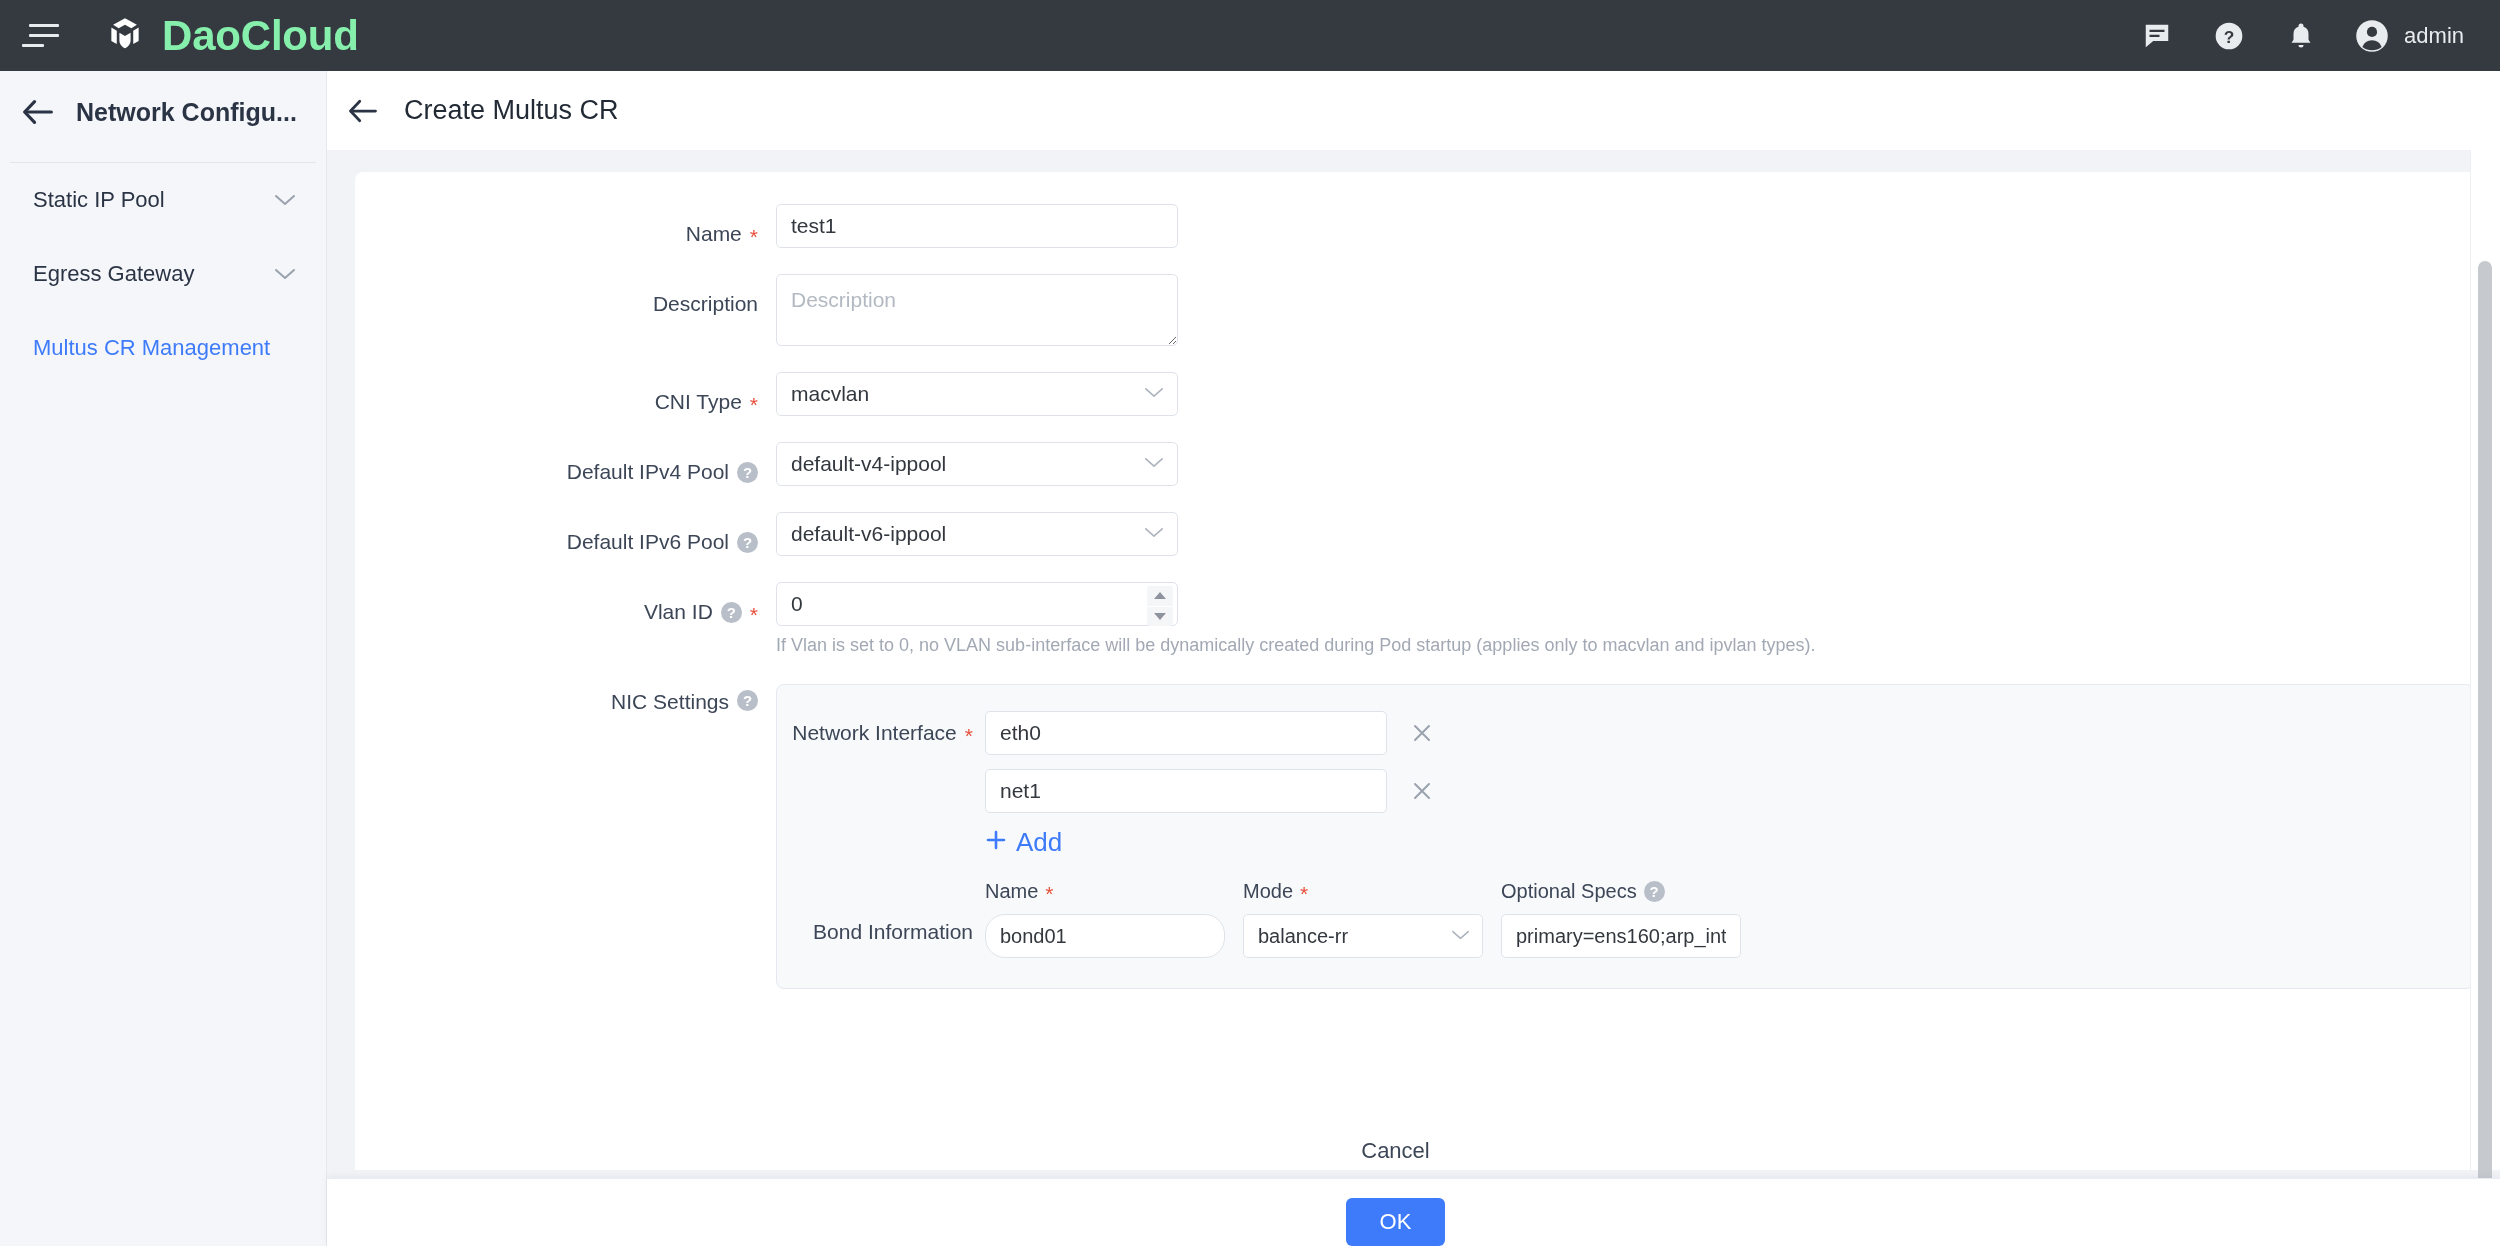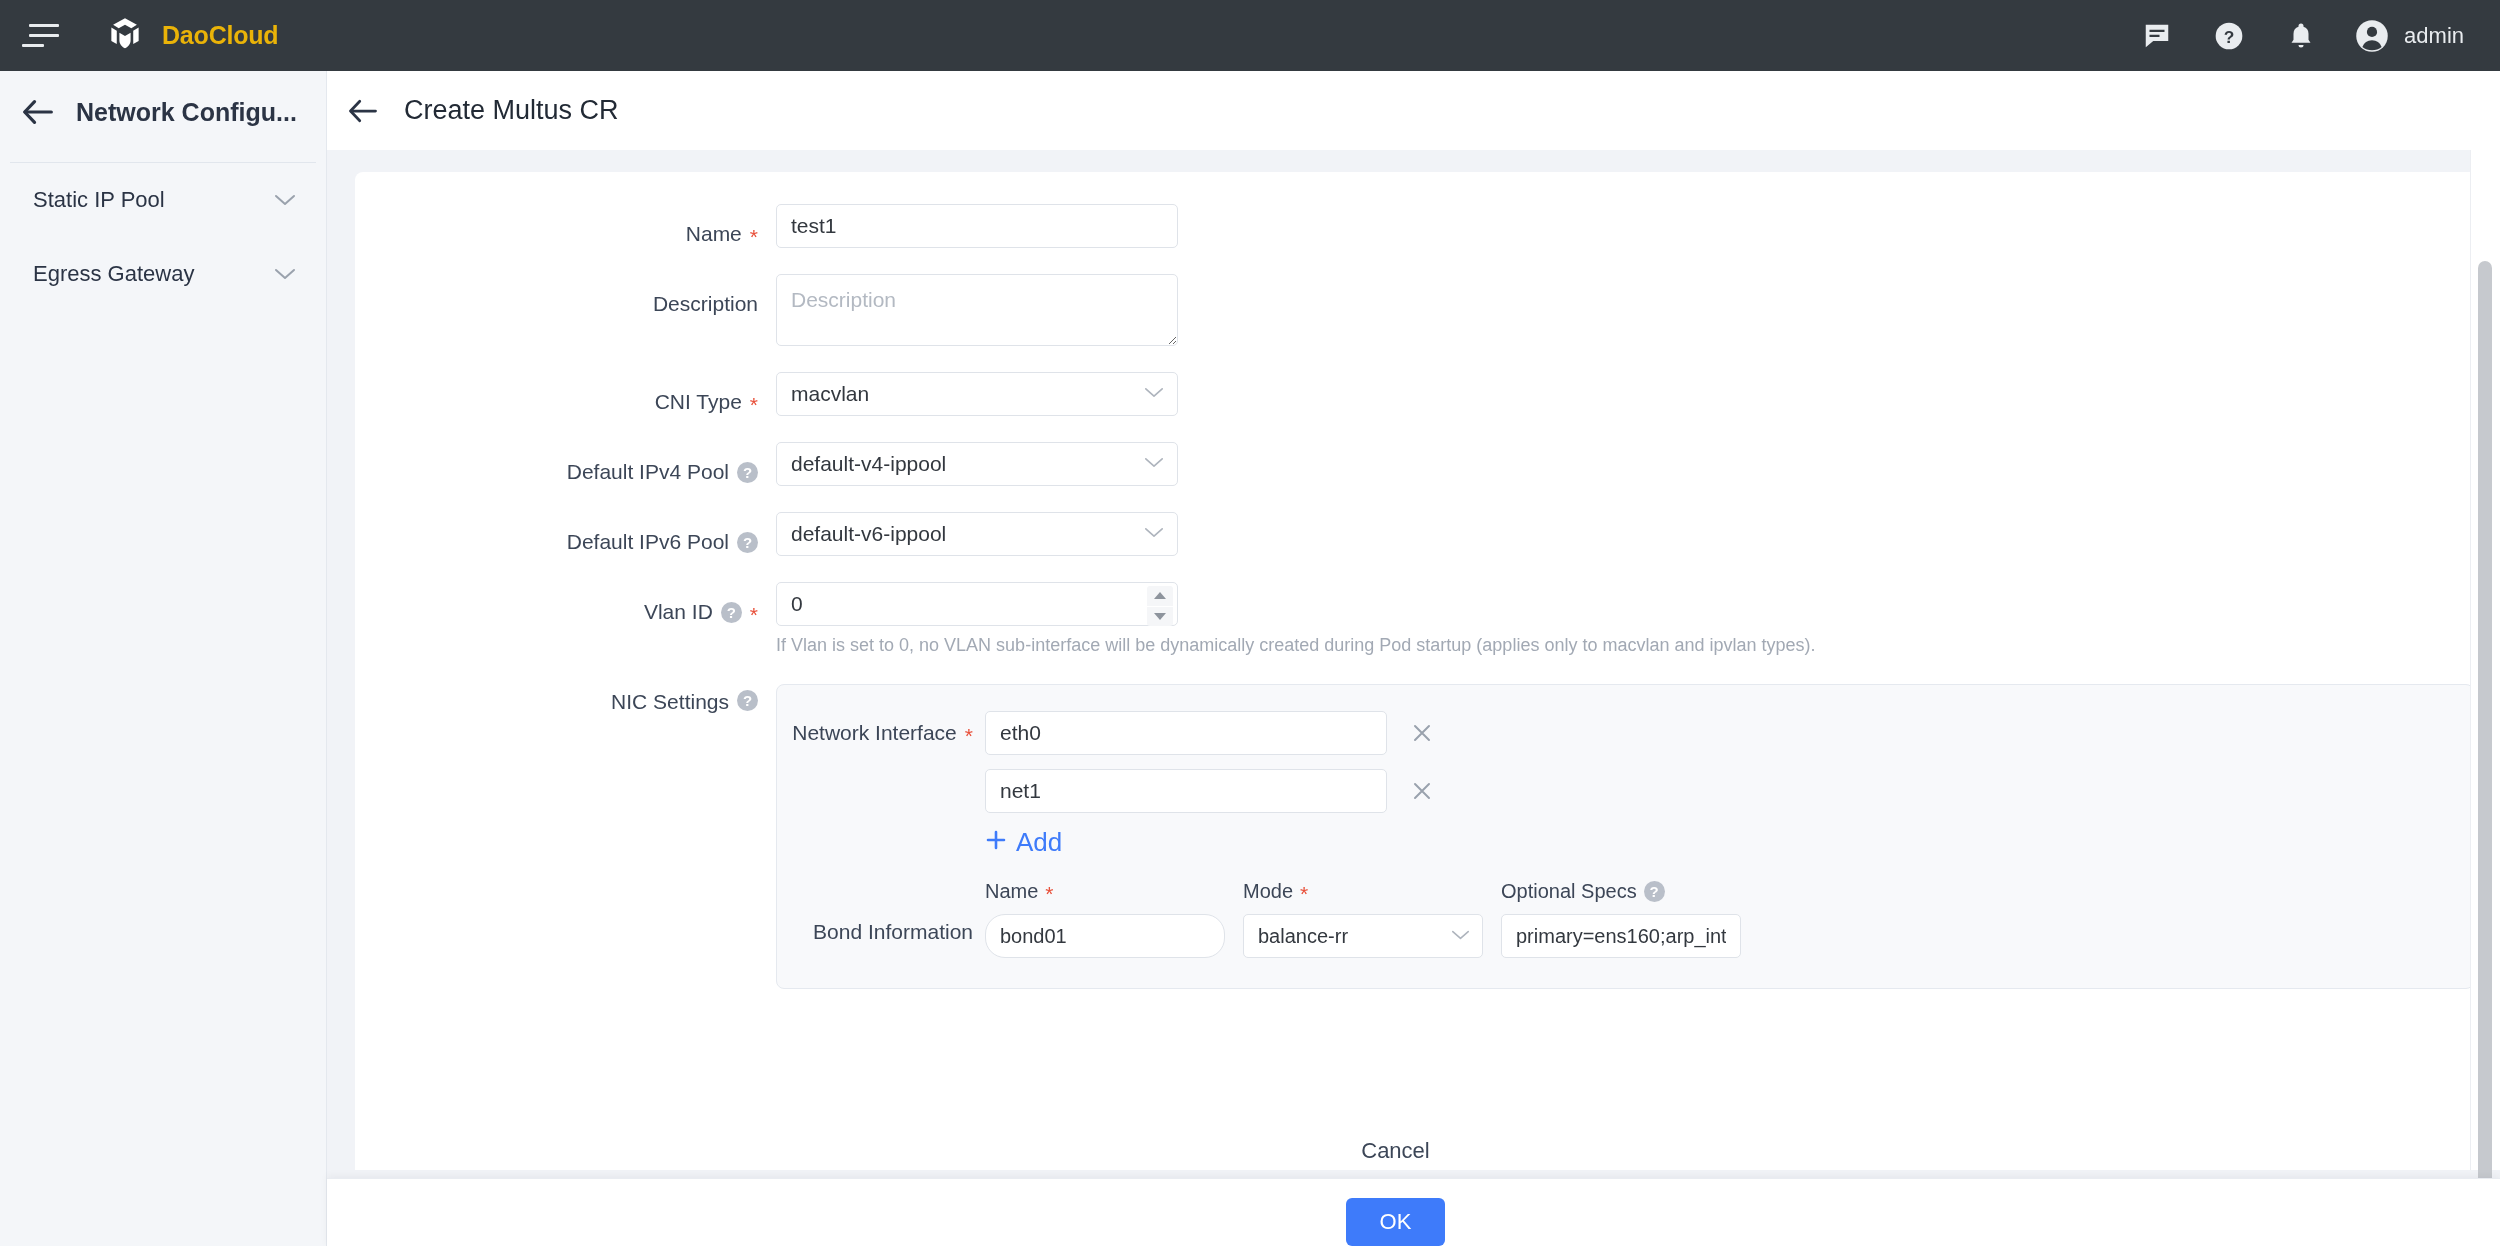--- a/index.html
+++ b/index.html
@@ -18,21 +18,21 @@
     display: flex; align-items: center;
   }
   .hamburger {
     margin-left: 22px; width: 44px; height: 44px;
     display: flex; flex-direction: column; justify-content: center;
     align-items: center; gap: 7px; cursor: pointer;
   }
   .hamburger span { display: block; width: 30px; height: 3px; background: #e9ecef; border-radius: 1px; }
   .hamburger span:last-child { width: 22px; align-self: flex-start; margin-left: 0; }
   .brand { display: flex; align-items: center; margin-left: 38px; gap: 16px; cursor: pointer; }
-  .brand-text { color: #eab308; font-size: 25px; font-weight: 700; letter-spacing: -0.2px; }
+  .brand-text { color: #86efac; font-size: 42px; font-weight: 700; letter-spacing: -0.2px; }
   .topbar-right {
     margin-left: auto; display: flex; align-items: center;
     gap: 34px; margin-right: 36px;
   }
   .tb-icon { width: 38px; height: 38px; display: flex; align-items: center; justify-content: center; cursor: pointer; }
   .user-chip { display: flex; align-items: center; gap: 14px; cursor: pointer; }
   .user-name { color: #e9ecef; font-size: 22px; }
 
   
   .sidebar {
@@ -301,20 +301,23 @@
 
   <div class="sb-item">
     <span>Egress Gateway</span>
     <span class="chev">
       <svg width="22" height="14" viewBox="0 0 22 14">
           <path d="M2 3l9 8 9-8" stroke="#9aa2ad" stroke-width="2" fill="none" stroke-linecap="round" stroke-linejoin="round"></path>
         </svg>
     </span>
   </div>
 
+  <div class="sb-item active">
+    <span>Multus CR Management</span>
+  </div>
 </div>
 
 <div class="main">
 
   <div class="page-head">
     <div style="cursor:pointer;display:flex;align-items:center;">
       <svg width="30" height="24" viewBox="0 0 24 18">
         <path d="M9.4 1.2 2 9l7.4 7.8" stroke="#2b3445" stroke-width="2.2" fill="none" stroke-linecap="round" stroke-linejoin="round"></path>
         <path d="M2.4 9H22" stroke="#2b3445" stroke-width="2.2" stroke-linecap="round"></path>
       </svg>

